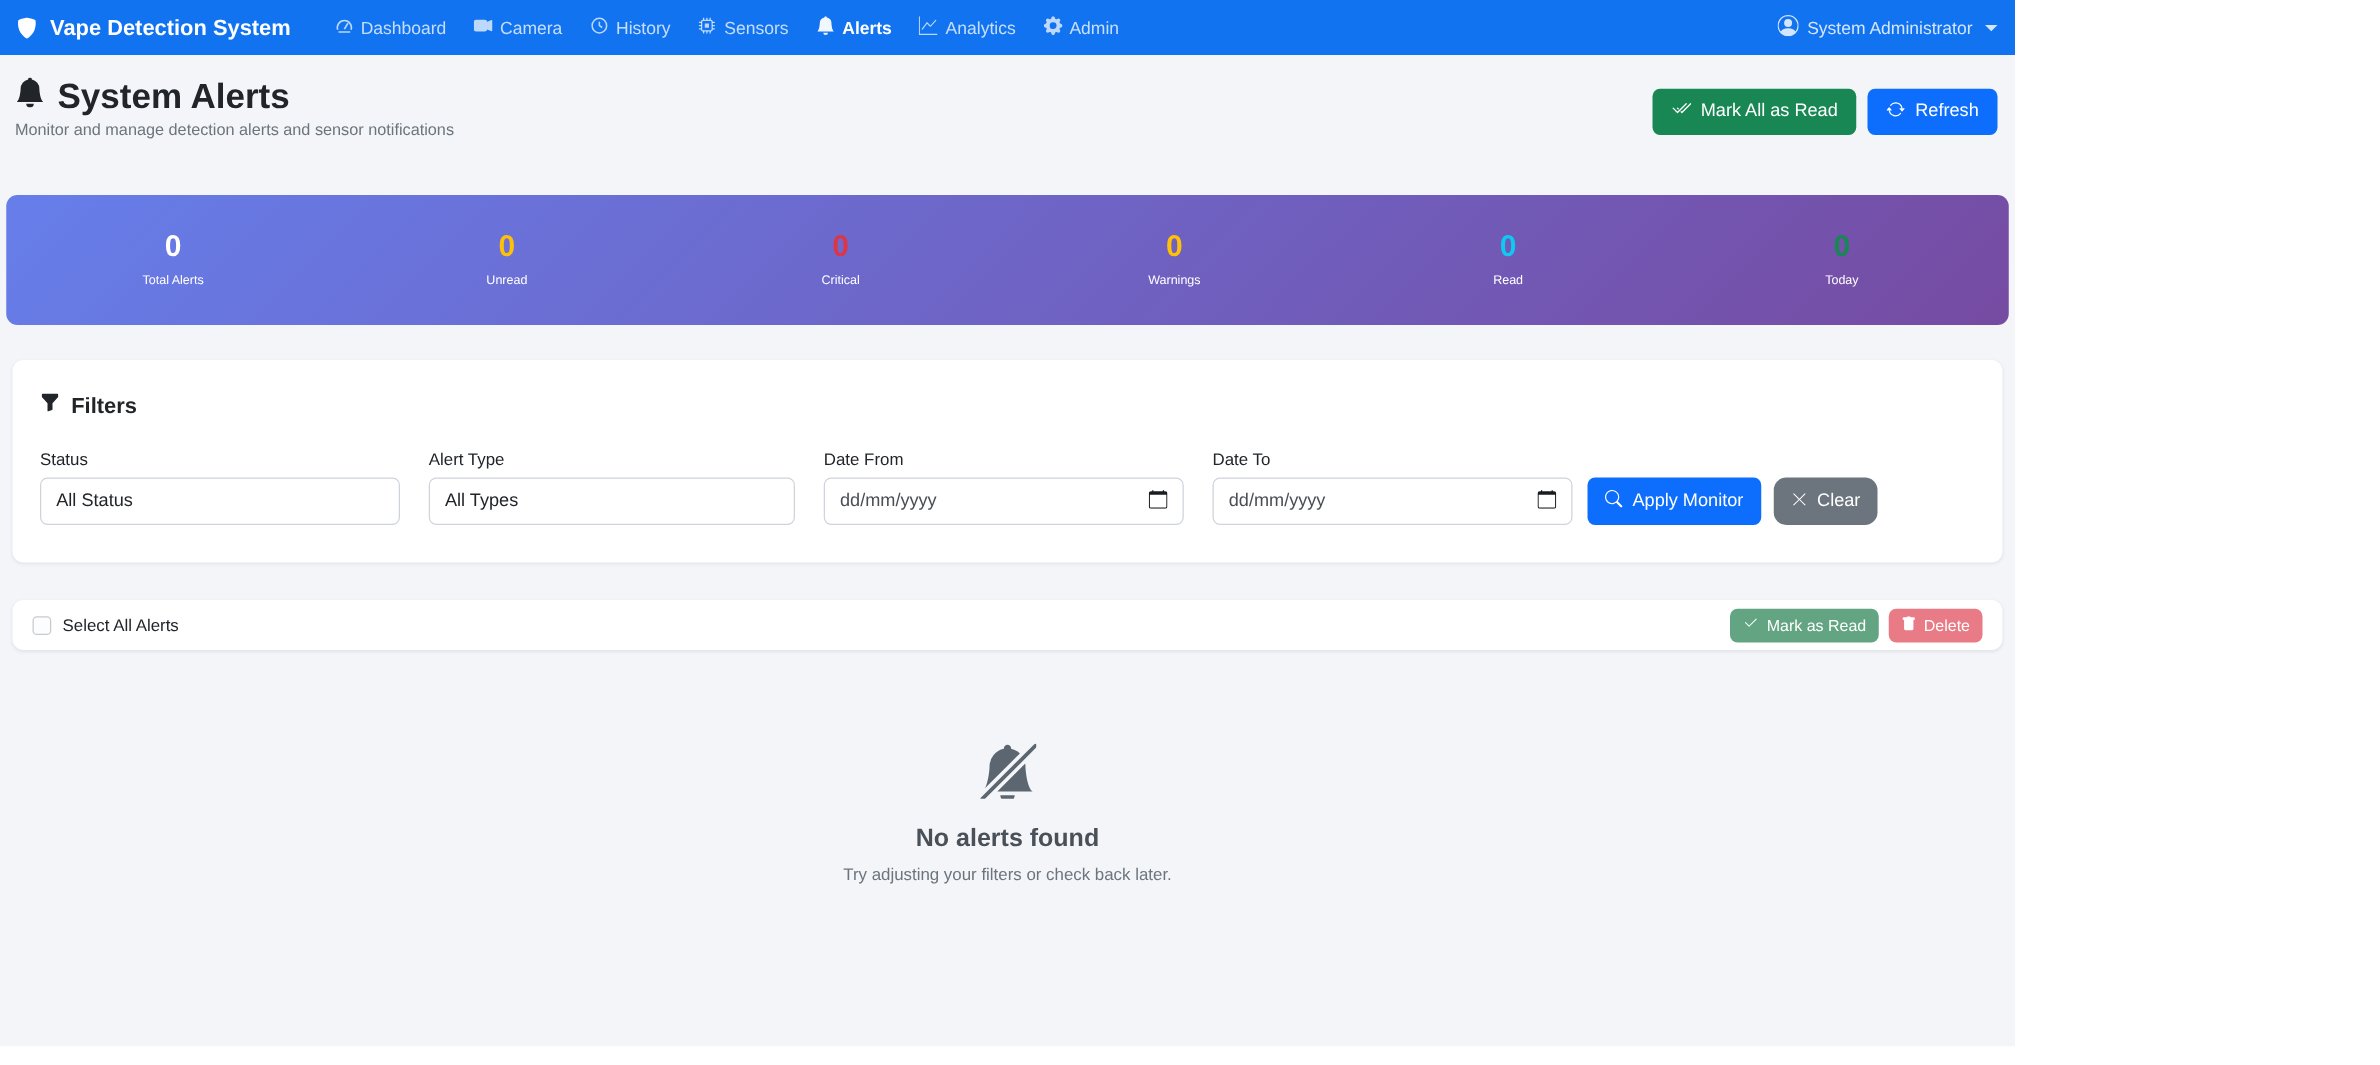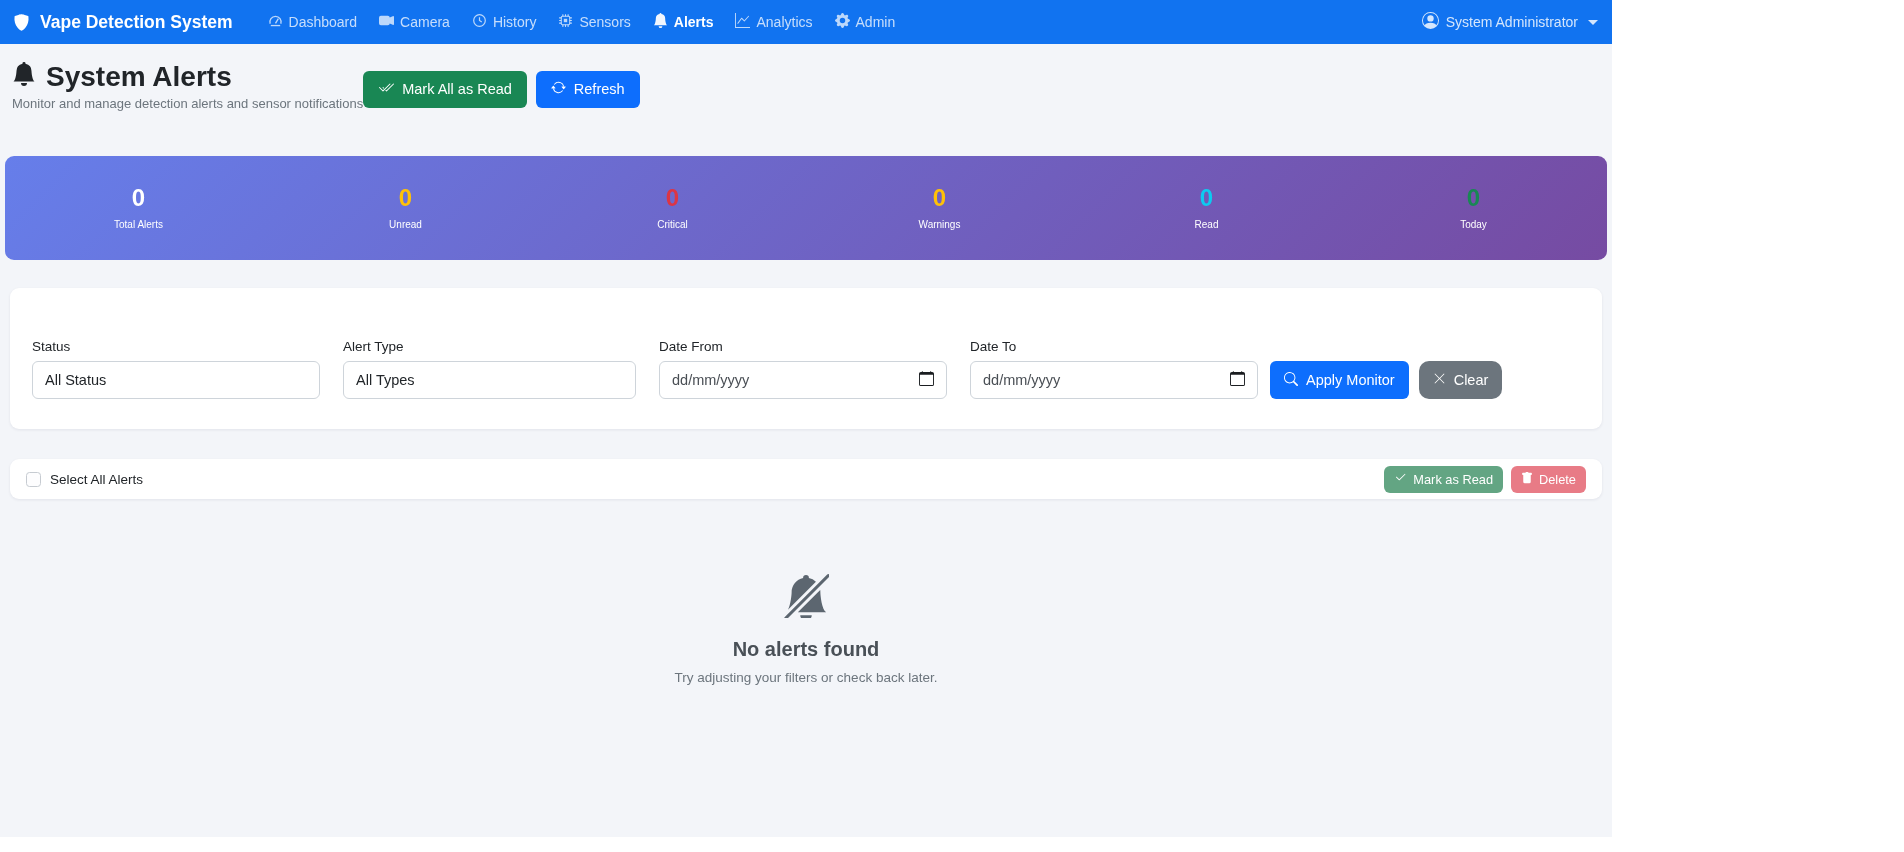--- a/index.html
+++ b/index.html
@@ -11,21 +11,21 @@
   .brand { display:flex; align-items:center; gap:9px; color:#fff; font-size:17.5px; font-weight:700; cursor:pointer; margin-right:26px; }
   .brand svg { display:block; }
   .nav-links { display:flex; align-items:center; gap:4px; }
   .nav-item { display:flex; align-items:center; gap:6px; color:rgba(255,255,255,.76); font-size:14px; padding:6px 9px; cursor:pointer; white-space:nowrap; }
   .nav-item svg { opacity:.95; }
   .nav-item.active { color:#ffffff; font-weight:600; }
   .nav-user { margin-left:auto; display:flex; align-items:center; gap:7px; color:rgba(255,255,255,.82); font-size:14px; cursor:pointer; }
   .caret { width:0; height:0; border-left:5px solid transparent; border-right:5px solid transparent; border-top:5px solid rgba(255,255,255,.82); margin-left:3px; }
 
   
-  .page-header { display:flex; align-items:center; padding:17px 14px 0 12px; }
+  .page-header { display:flex; justify-content:space-between; align-items:center; padding:17px 14px 0 12px; }
   .ph-title { display:flex; align-items:center; gap:10px; font-size:28px; font-weight:700; color:#212529; line-height:32px; }
   .ph-sub { font-size:13px; color:#6c757d; margin-top:3px; }
   .header-actions { display:flex; gap:9px; align-items:center; margin-top:6px; }
   .btn { display:inline-flex; align-items:center; gap:8px; border:none; border-radius:6px; color:#fff; font-size:14.5px; font-family:inherit; cursor:pointer; }
   .btn-lg { height:37px; padding:0 15px; }
   .btn-success { background:#198754; }
   .btn-primary { background:#0d6efd; }
   .btn-secondary { background:#6c757d;border-radius:10px; }
 
   
@@ -188,20 +188,26 @@
       <div class="stat-value" style="color: rgb(13, 202, 240);">0</div>
       <div class="stat-label">Read</div>
     </div>
     <div class="stat">
       <div class="stat-value" style="color: rgb(25, 135, 84);">0</div>
       <div class="stat-label">Today</div>
     </div>
   </section>
 
   <section class="card filters-card">
+    <div class="filters-title">
+      <span><svg width="16" height="16" viewBox="0 0 16 16" fill="#212529">
+            <path d="M1.5 1.5A.5.5 0 0 1 2 1h12a.5.5 0 0 1 .5.5v2a.5.5 0 0 1-.128.334L10 8.692V13.5a.5.5 0 0 1-.342.474l-3 1A.5.5 0 0 1 6 14.5V8.692L1.628 3.834A.5.5 0 0 1 1.5 3.5v-2z"></path>
+          </svg></span>
+      <span>Filters</span>
+    </div>
     <div class="filter-row">
       <div class="field w2">
         <label>Status</label>
         <div class="control">
           <span>All Status</span>
         </div>
       </div>
       <div class="field w1">
         <label>Alert Type</label>
         <div class="control">

